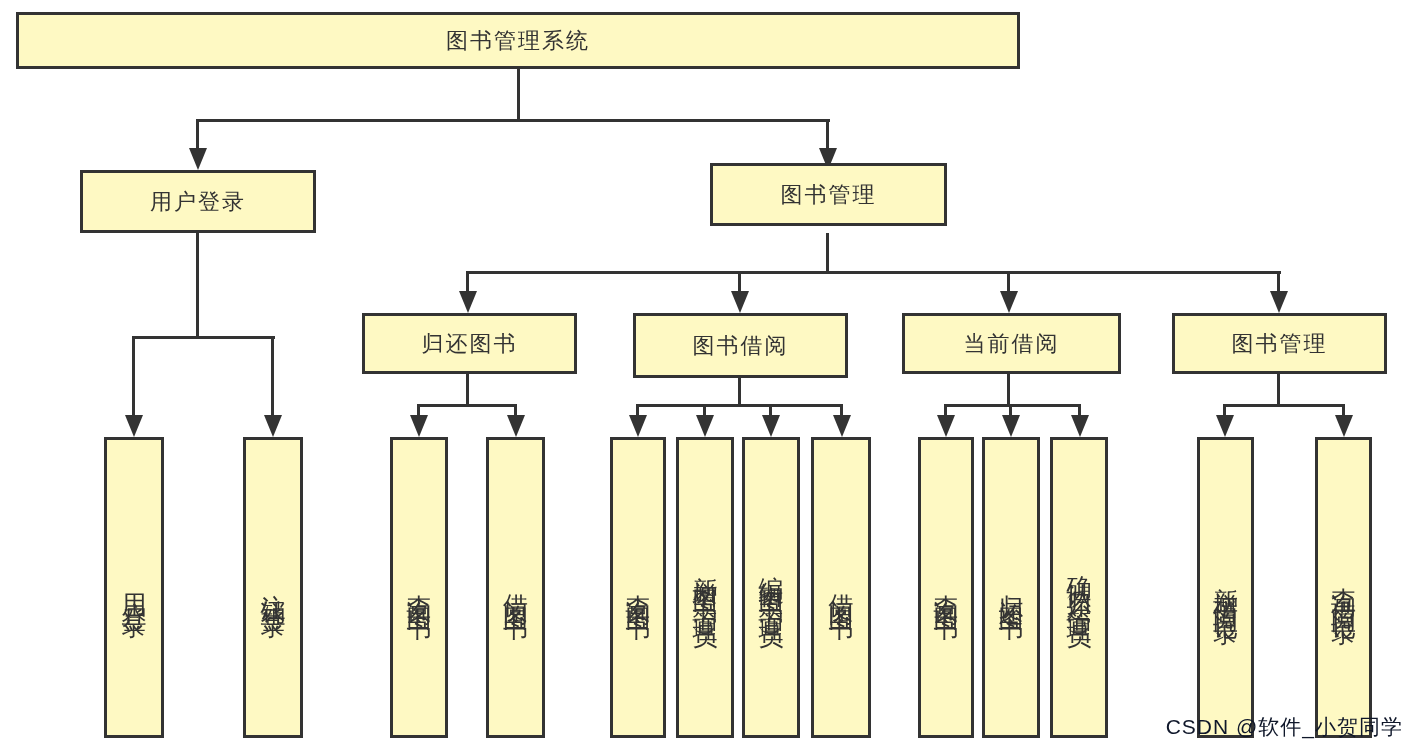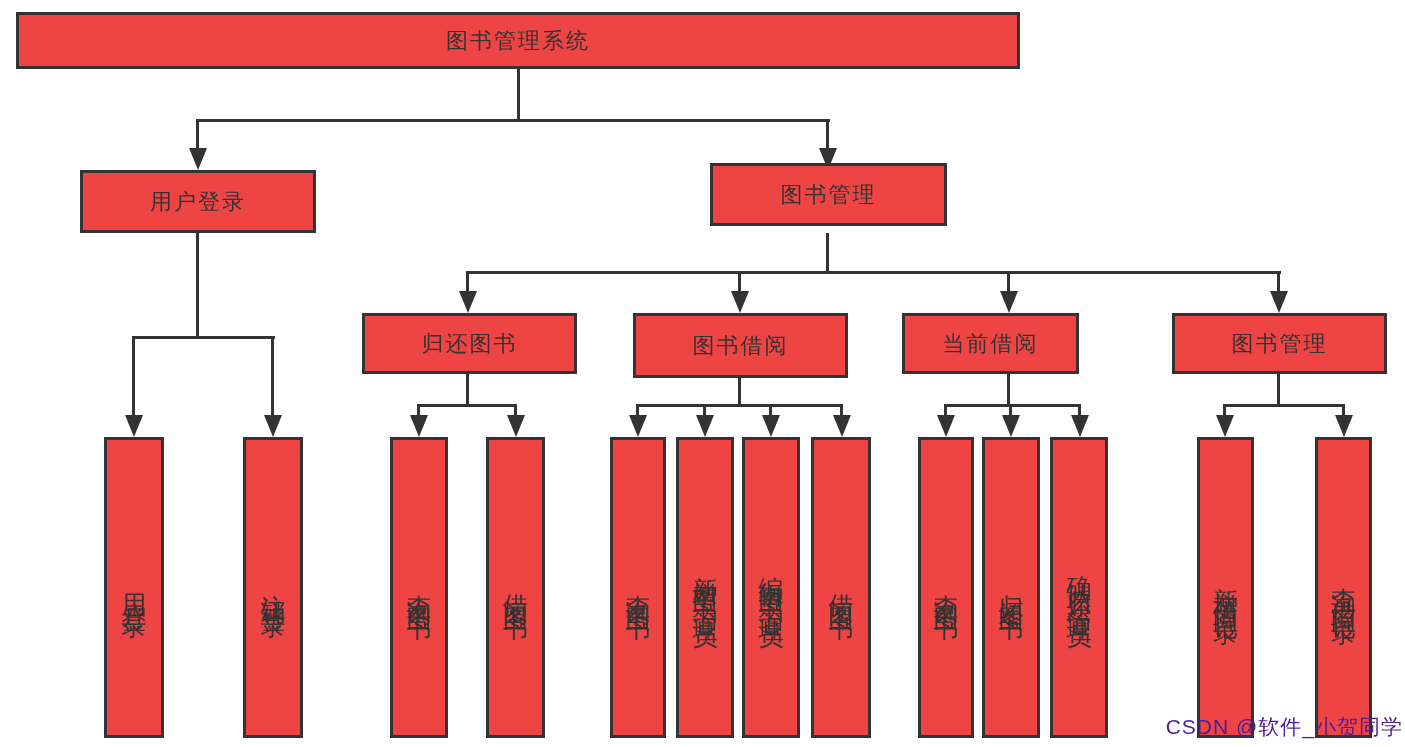--- a/index.html
+++ b/index.html
@@ -2,37 +2,37 @@
 <html><head>
 <meta charset="utf-8">
 <style>
   html,body { margin:0; padding:0; background:#ffffff; }
   .stage {
     position:relative; width:1405px; height:747px; background:#ffffff;
     font-family:"Liberation Sans", sans-serif; overflow:hidden;
   }
   .box {
     position:absolute; box-sizing:border-box;
-    border:3px solid #333333; background:#ef4444; color:#333333;
+    border:3px solid #333333; background:#fef9c3; color:#333333;
     display:flex; align-items:center; justify-content:center;
   }
   .hbox { font-size:22px; letter-spacing:2px; white-space:nowrap; }
   .vbox .vtext {
     writing-mode:vertical-rl; text-orientation:mixed;
     font-size:25px; letter-spacing:7px; line-height:1; white-space:nowrap;
   }
   .line { position:absolute; background:#333333; }
   .arrow {
     position:absolute; width:0; height:0;
     border-left:9px solid transparent; border-right:9px solid transparent;
     border-top:22px solid #333333;
   }
   .watermark {
     position:absolute; right:2px; top:713px;
-    font-size:21px; letter-spacing:1px; color:#4c1d95;
+    font-size:21px; letter-spacing:1px; color:#0f172a;
     white-space:nowrap; z-index:5;
   }
 </style>
 </head>
 <body>
 
 <div class="stage">
 
   <div class="line" style="left:517px;top:68px;width:3px;height:53px"></div>
   <div class="line" style="left:196px;top:119px;width:634px;height:3px"></div>
@@ -103,21 +103,21 @@
   <div class="box hbox" style="left:710px;top:163px;width:237px;height:63px">
     <span>图书管理</span>
   </div>
 
   <div class="box hbox" style="left:362px;top:313px;width:215px;height:61px">
     <span>归还图书</span>
   </div>
   <div class="box hbox" style="left:633px;top:313px;width:215px;height:65px">
     <span>图书借阅</span>
   </div>
-  <div class="box hbox" style="left:902px;top:313px;width:177px;height:61px">
+  <div class="box hbox" style="left:902px;top:313px;width:219px;height:61px">
     <span>当前借阅</span>
   </div>
   <div class="box hbox" style="left:1172px;top:313px;width:215px;height:61px">
     <span>图书管理</span>
   </div>
 
   <div class="box vbox" style="left:104px;top:437px;width:60px;height:301px">
     <span class="vtext">用户登录</span>
   </div>
   <div class="box vbox" style="left:243px;top:437px;width:60px;height:301px">

